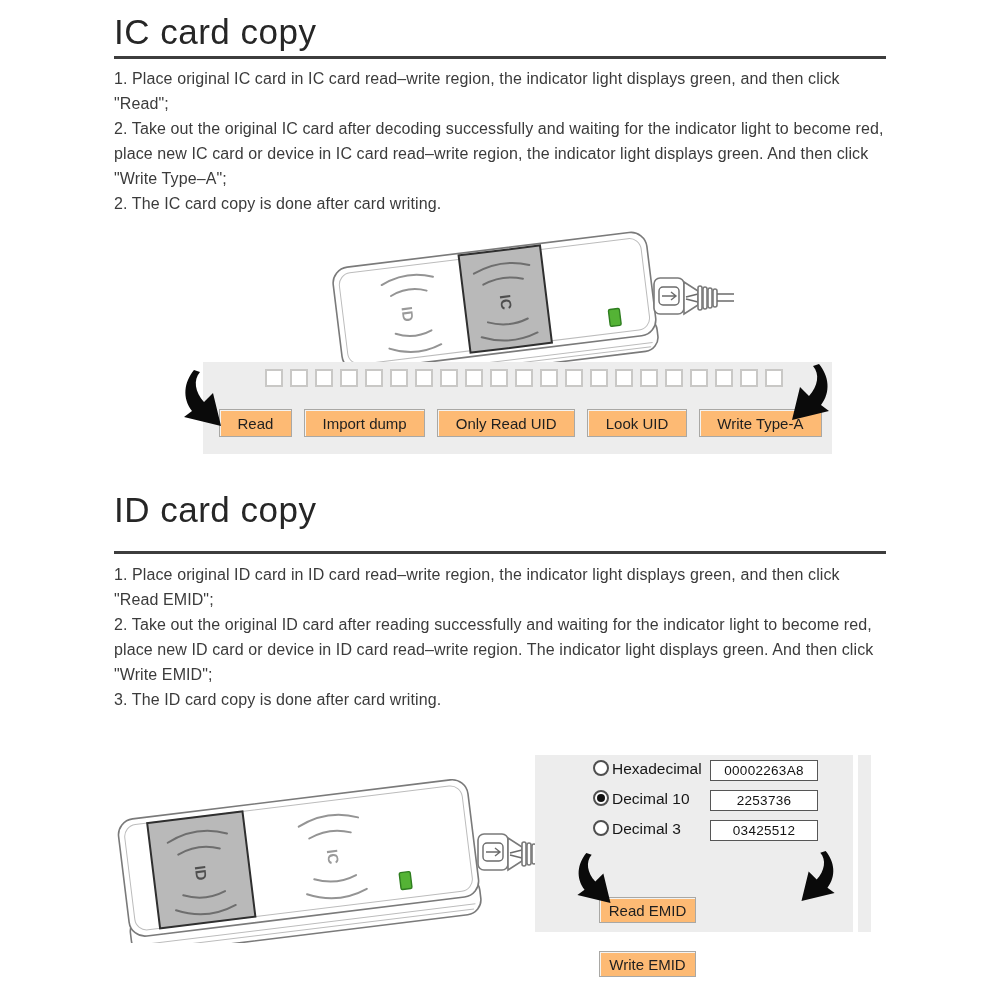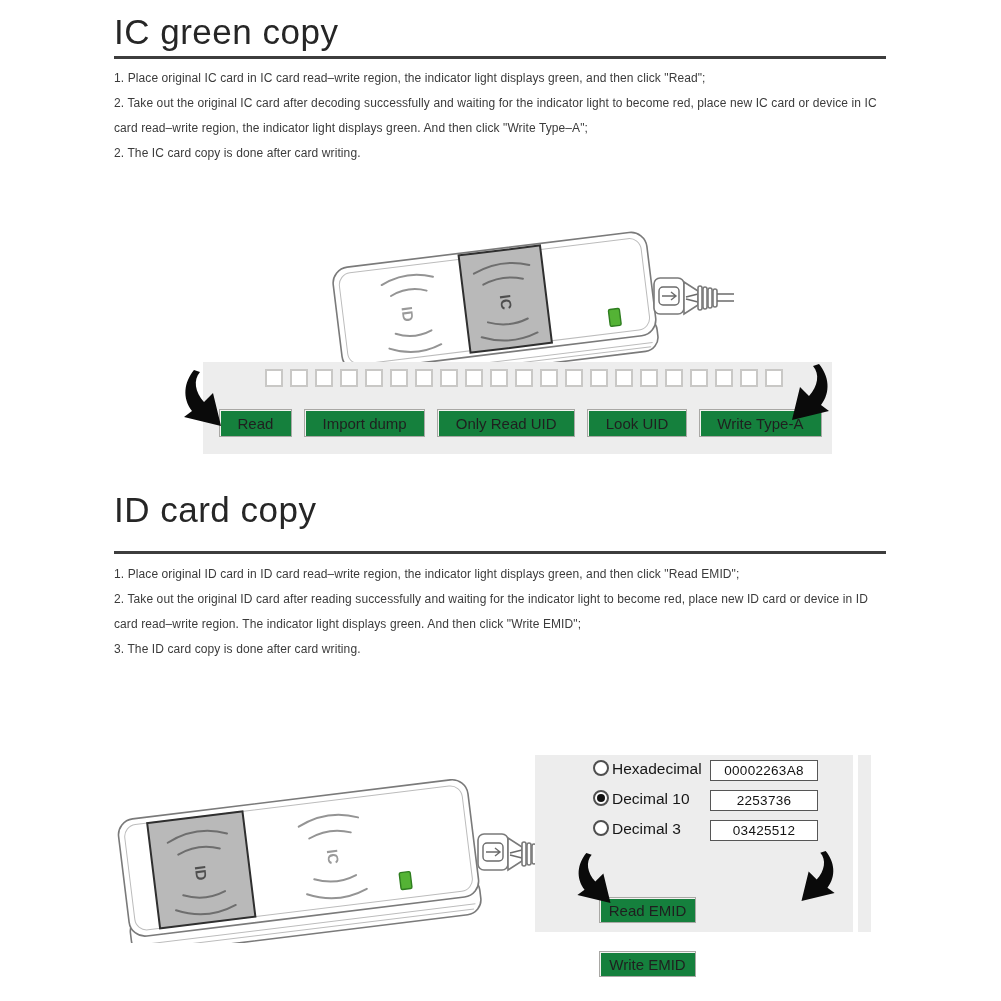--- a/index.html
+++ b/index.html
@@ -5,32 +5,32 @@
   html,body { margin:0; padding:0; background:#fff; }
   #page {
     position:relative; width:1001px; height:1001px; background:#ffffff;
     font-family:"Liberation Sans", sans-serif; color:#3b3b3b; overflow:hidden;
   }
   .abs { position:absolute; }
   .section-title {
     font-size:35px; font-weight:300; color:#262626; letter-spacing:0.5px; line-height:40px;
   }
   .rule { height:2.5px; background:#3d3d3d; }
-  .steps { font-size:12px; line-height:25px; color:#3b3b3b; letter-spacing:0.1px; width:772px; }
+  .steps { font-size:16px; line-height:25px; color:#3b3b3b; letter-spacing:0.1px; width:772px; }
   .steps p { margin:0; }
 
   
   .panel { background:#ededed; }
   .cb {
     width:14px; height:14px; background:#ffffff; border:2px solid #c9c8c6; display:inline-block;
   }
   .cb-row { display:flex; gap:7px; position:absolute; }
   .btn-row { display:flex; gap:12px; position:absolute; }
   .ui-btn {
-    flex:1 1 auto; height:28px; background:#15803d; border:1px solid #a9a8a5;
+    flex:1 1 auto; height:28px; background:#fdba74; border:1px solid #a9a8a5;
     box-shadow: inset 1px 1px 0 #f4f3f1;
     font-family:"Liberation Sans", sans-serif; font-size:15px; color:#1f1f1f;
     display:flex; align-items:center; justify-content:center; padding:0; cursor:default;
   }
   .radio-group { position:absolute; left:58px; top:5px; width:250px; }
   .radio-row { position:relative; display:flex; align-items:flex-start; height:30px; }
   .radio {
     width:12px; height:12px; border:2px solid #4f4f4f; border-radius:50%;
     background:#fff; display:inline-block; position:relative; flex:0 0 auto;
   }
@@ -54,21 +54,21 @@
   .arc.dk { stroke:#6e6e6e; }
   .devtext { font-family:"Liberation Sans", sans-serif; font-size:15px; font-weight:bold; fill:#9a9a9a; }
   .devtext.dk { fill:#4f4f4f; }
   .plugline { fill:none; stroke:#6b6b6b; stroke-width:1.4; }
 </style>
 </head>
 <body>
 
 <div id="page">
 
-  <div class="abs section-title" style="left:114px; top:12px;">IC green copy</div>
+  <div class="abs section-title" style="left:114px; top:12px;">IC card copy</div>
   <div class="abs rule" style="left:114px; top:56px; width:772px;"></div>
 
   <div class="abs steps" style="left:114px; top:66px;">
     <p>1. Place original IC card in IC card read–write region, the indicator light displays green, and then click "Read";</p>
     <p>2. Take out the original IC card after decoding successfully and waiting for the indicator light to become red, place new IC card or device in IC card read–write region, the indicator light displays green. And then click "Write Type–A";</p>
     <p>2. The IC card copy is done after card writing.</p>
   </div>
 
   <svg class="abs" style="left:306px; top:222px;" width="430" height="150" viewBox="0 0 430 150">
     <g transform="rotate(-7 200 75)">

